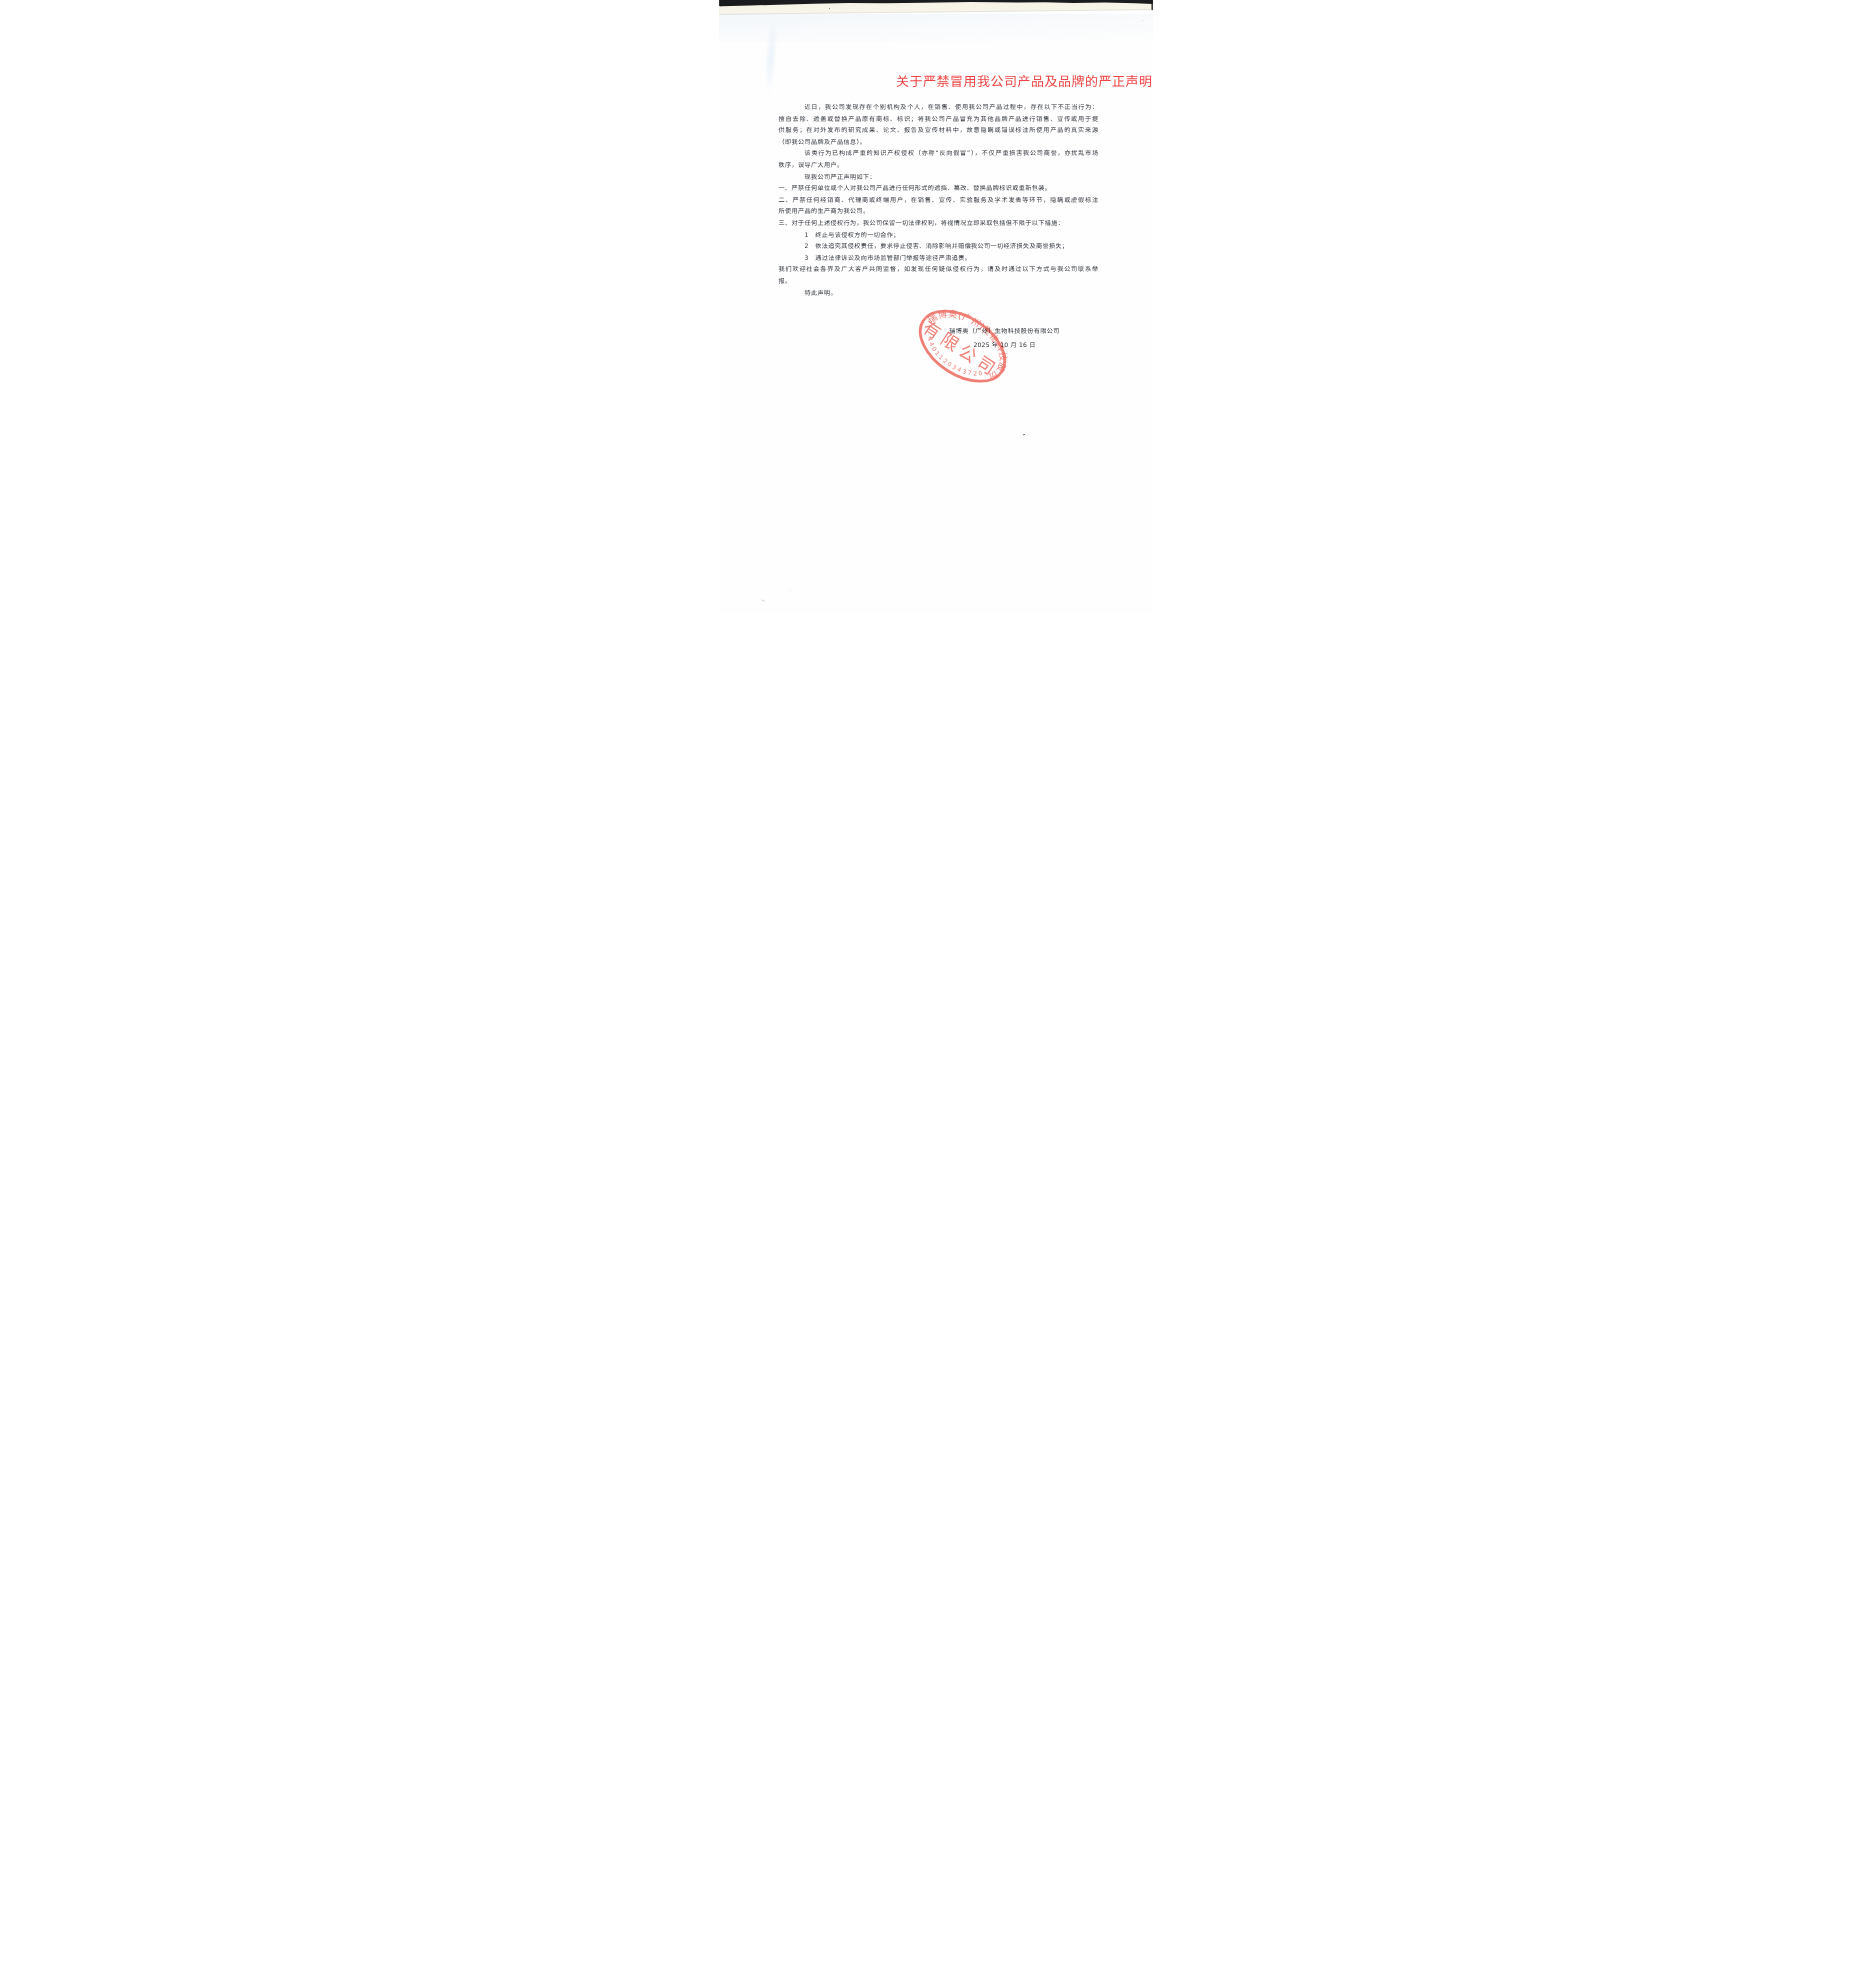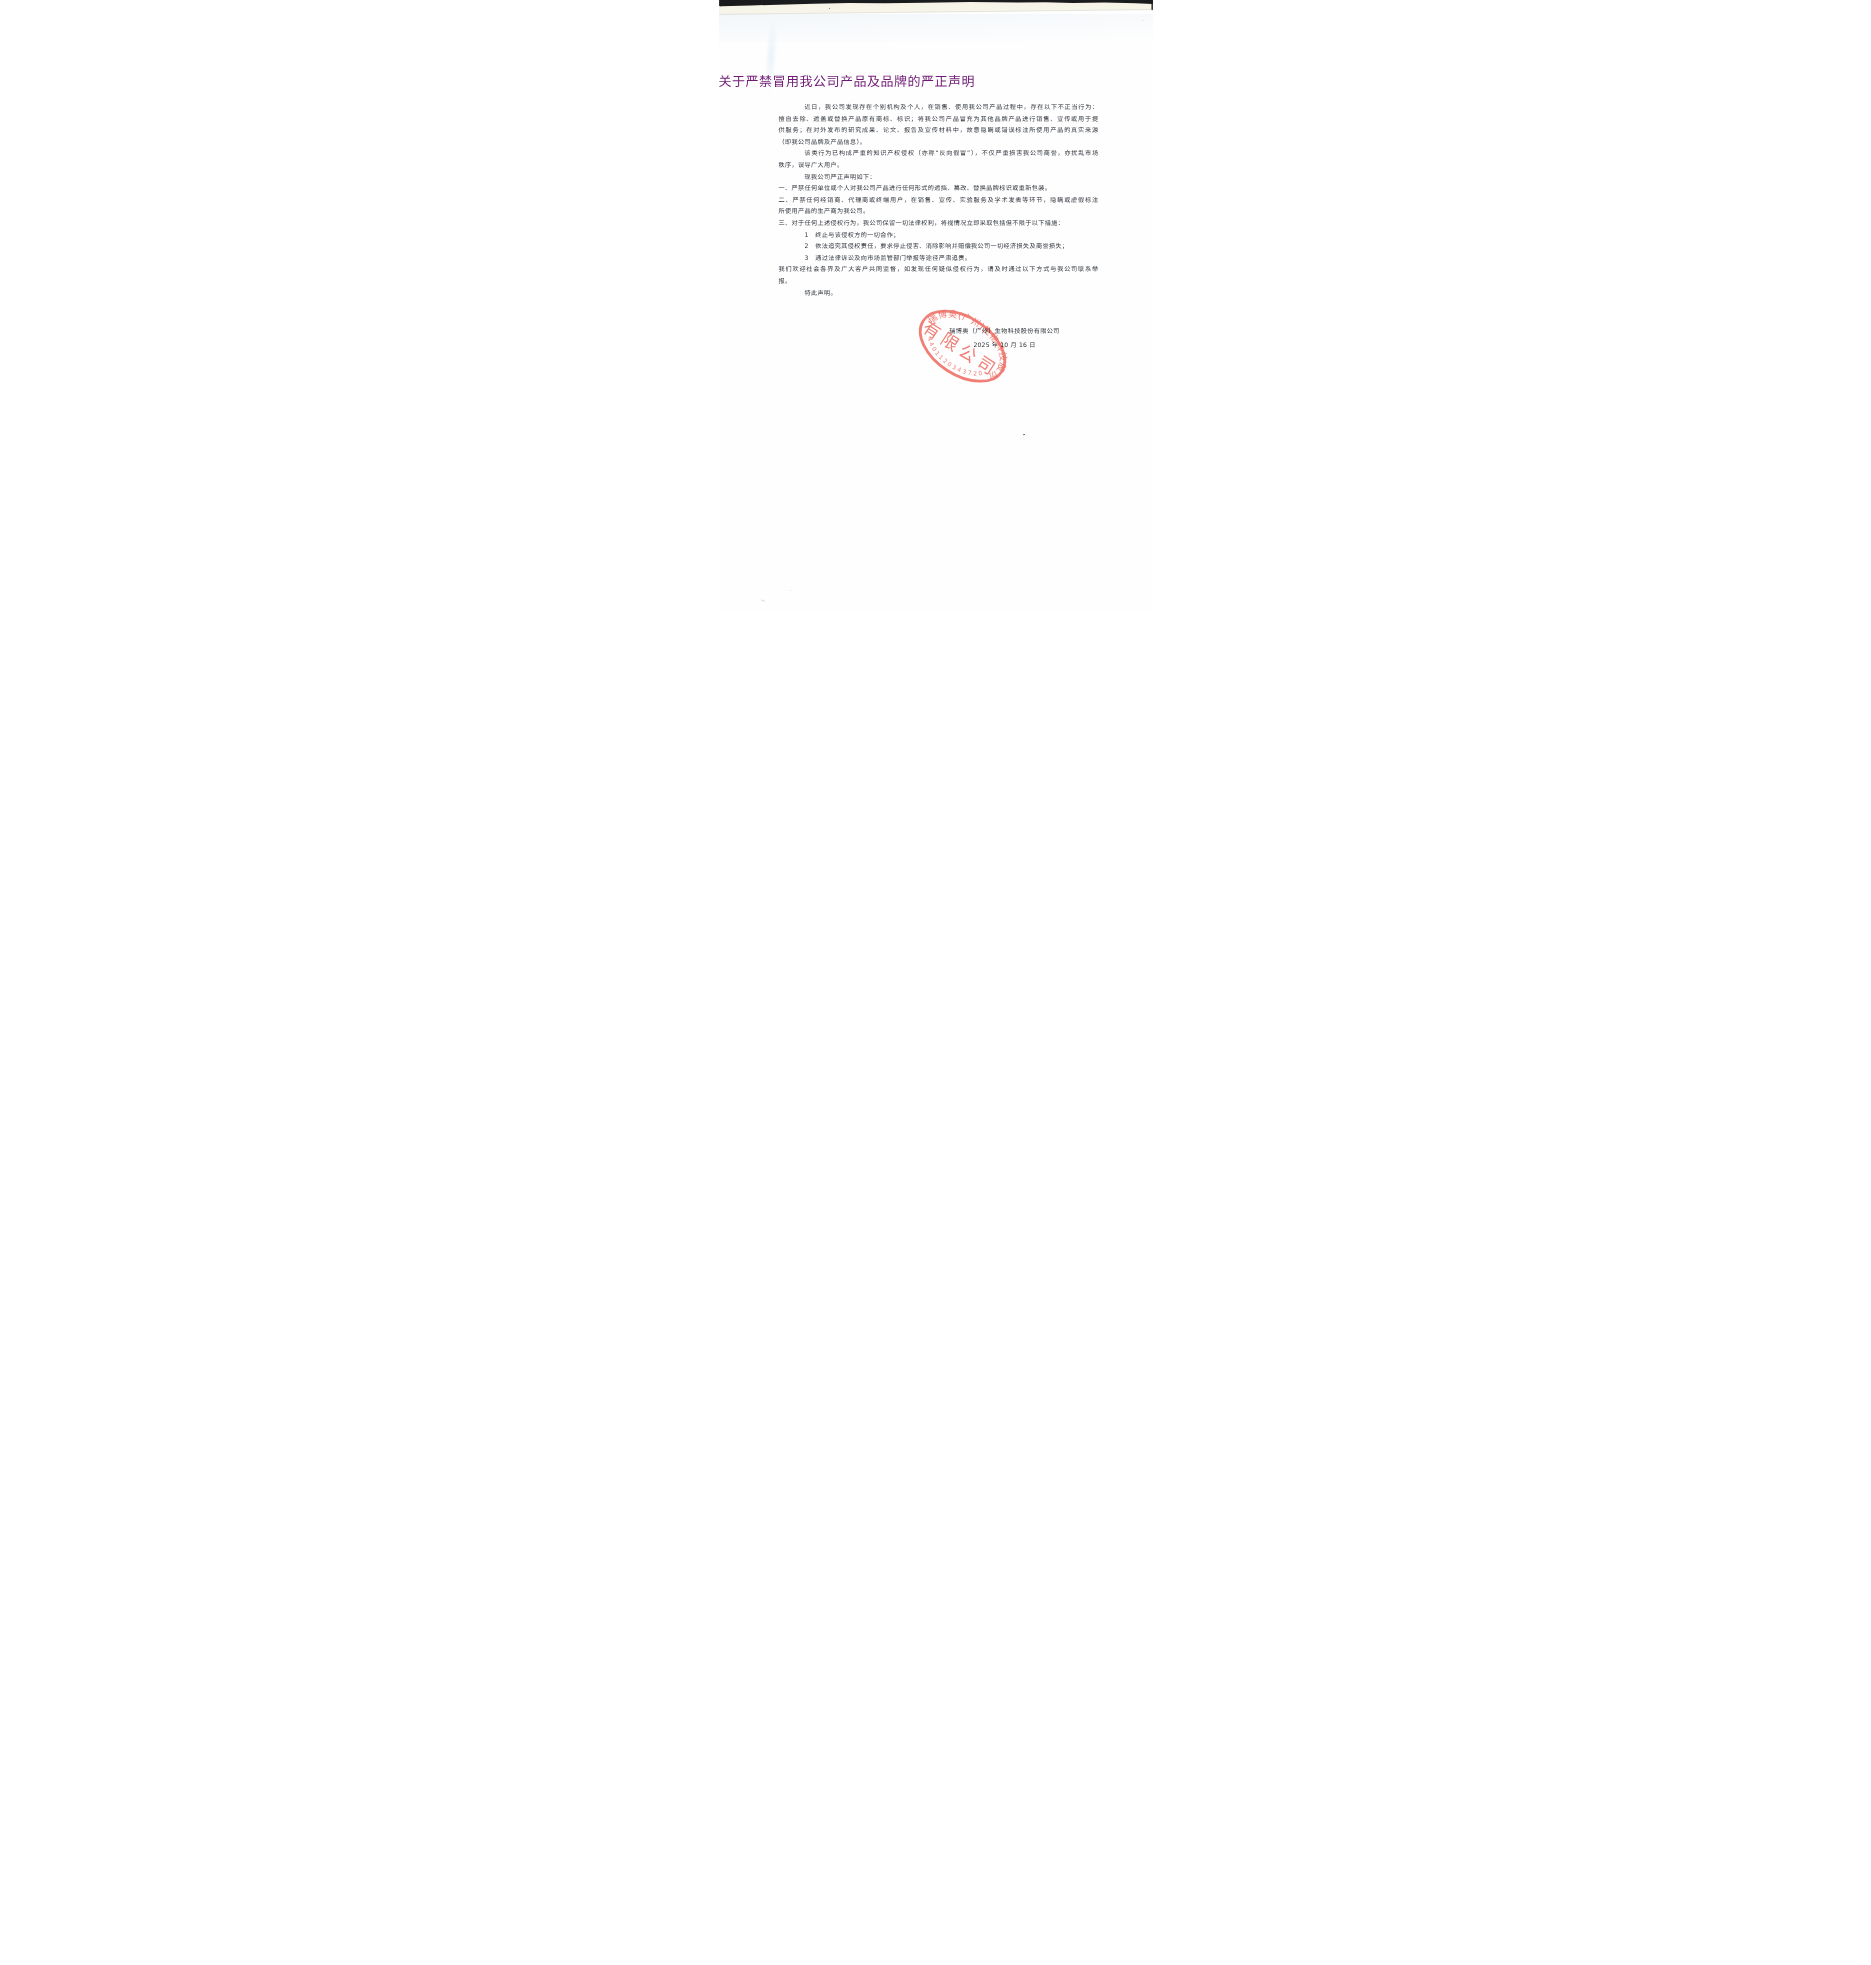--- a/index.html
+++ b/index.html
@@ -30,23 +30,23 @@
   }
   .speck{position:absolute;border-radius:0.8px;}
   .speck.s1{left:304px;top:434px;width:2.4px;height:0.9px;background:#4d3340;transform:rotate(-14deg);opacity:.85;}
   .speck.s2{left:110px;top:7.9px;width:1px;height:1.2px;background:#46494d;opacity:.8;}
   .speck.s3{left:42px;top:600px;width:3.5px;height:1.2px;background:rgba(122,130,140,.32);transform:rotate(28deg);}
   .speck.s4{left:71px;top:590px;width:1px;height:1px;background:rgba(122,130,140,.3);}
   .speck.s5{left:423px;top:19.7px;width:1px;height:1px;background:rgba(150,148,132,.45);}
   
   .doc-title{
     position:absolute;left:0;top:71px;width:434px;
-    text-align:left;
+    text-align:right;
     font-size:13px;letter-spacing:0.5px;font-weight:500;
-    color:#701a75;
+    color:#ef4444;
   }
   .doc-body{
     position:absolute;left:60px;top:101px;width:320px;
     font-size:6.1px;line-height:11.6px;letter-spacing:0.4px;
     color:#2e333a;
   }
   .bline{height:11.6px;}
   .bline.in{text-indent:26px;}
   .bline.j{text-align:justify;text-align-last:justify;text-justify:inter-character;}
   

